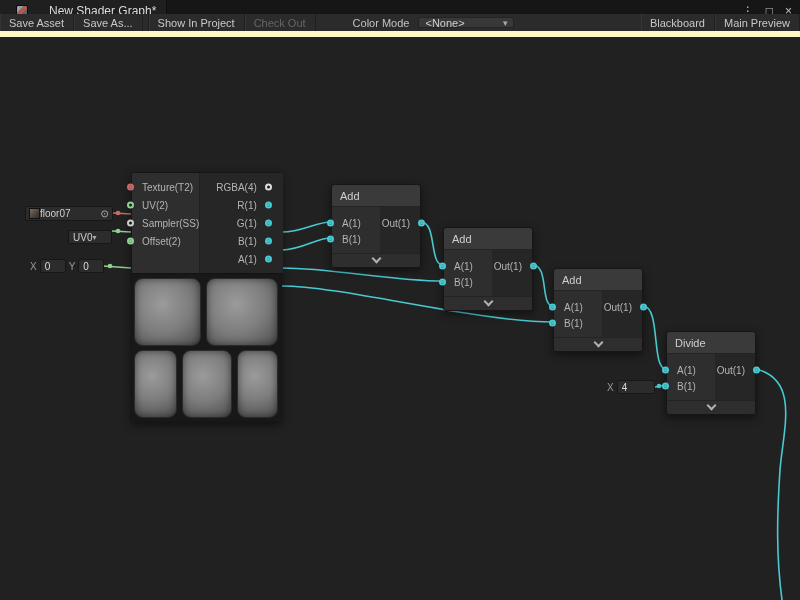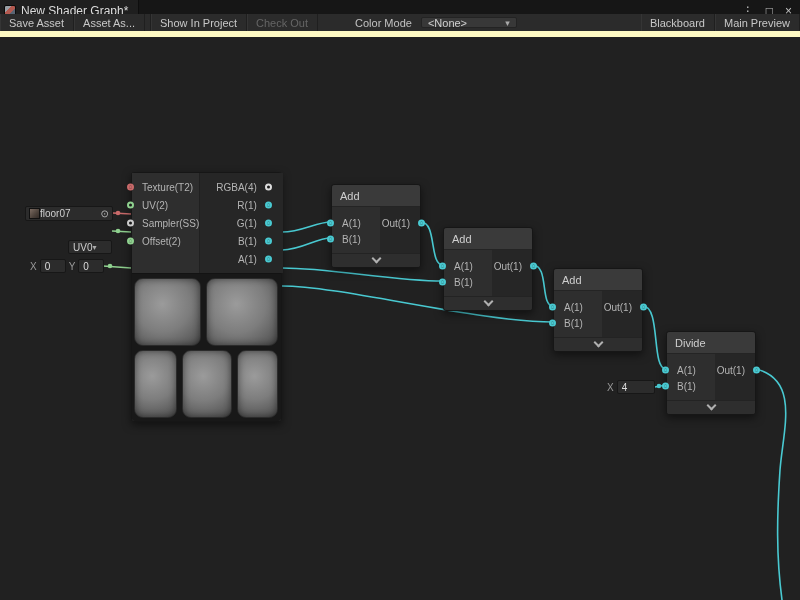--- a/index.html
+++ b/index.html
@@ -9,22 +9,22 @@
     font-family: "Liberation Sans", sans-serif;
     color: #c8c8c8;
     user-select: none;
   }
   
   .titlebar {
     position: absolute; top: 0; left: 0; width: 800px; height: 21px;
     background: #161616; display: flex; align-items: center; z-index: 6;
   }
   .titletab {
-    height: 21px; display: flex; align-items: center; gap: 5px;
-    background: #1f1f1f; padding: 0 10px 0 4px; border-right: 1px solid #0e0e0e;
+    height: 21px; display: flex; align-items: center; gap: 21px;
+    background: #1f1f1f; padding: 0 10px 0 16px; border-right: 1px solid #0e0e0e;
   }
   .app-icon {
     width: 12px; height: 12px; border-radius: 2px;
     background: linear-gradient(135deg, #9aa0a6 0 35%, #b35a50 35% 65%, #5a6573 65%);
     border: 1px solid #0a0a0a;
   }
   .titletext { font-size: 12px; color: #dcdcdc; }
   .win-controls { margin-left: auto; display: flex; align-items: center; gap: 12px; padding-right: 8px; color: #c0c0c0; font-size: 12px; }
   .win-controls span { cursor: default; }
   
@@ -107,21 +107,21 @@
   .add1   { left: 331px; top: 184px; }
   .add2   { left: 443px; top: 227px; }
   .add3   { left: 553px; top: 268px; }
   .divide { left: 666px; top: 331px; }
   
   .widget { position: absolute; z-index: 2; display: flex; align-items: center; font-size: 10px; color: #cfcfcf; }
   .boxy { background: #2c2c2c; border: 1px solid #171717; border-radius: 2px; }
   .tex-field { left: 25px; top: 206px; width: 88px; height: 15px; padding: 0 3px; gap: 0; }
   .tex-thumb { width: 11px; height: 11px; border: 1px solid #101010; background: linear-gradient(135deg, #7c6c62, #4b413a 60%, #322b27); }
   .obj-picker { margin-left: auto; color: #b5b5b5; font-size: 10px; line-height: 10px; }
-  .uv-dd { left: 68px; top: 240px; width: 44px; height: 14px; padding: 0 4px; }
+  .uv-dd { left: 68px; top: 230px; width: 44px; height: 14px; padding: 0 4px; }
   .uv-dd .arrow { font-size: 8px; color: #aaa; }
   .offset-widget { left: 30px; top: 259px; gap: 3px; }
   .axis-label { color: #999; }
   .val-box { width: 26px; height: 14px; display: flex; align-items: center; padding-left: 4px; color: #ddd; }
   .divb-widget { left: 607px; top: 380px; gap: 3px; }
   .divb-widget .val-box { width: 38px; }
 </style>
 </head>
 <body>
 
@@ -132,21 +132,21 @@
   </div>
   <div class="win-controls">
     <span>⋮</span>
     <span>□</span>
     <span>×</span>
   </div>
 </div>
 
 <div class="toolbar">
   <div class="tbtn">Save Asset</div>
-  <div class="tbtn">Asset As...</div>
+  <div class="tbtn">Save As...</div>
   <div class="tgap"></div>
   <div class="tbtn">Show In Project</div>
   <div class="tbtn disabled">Check Out</div>
   <div class="tlabel">Color Mode</div>
   <div class="tdropdown">
     <span>&lt;None&gt;</span>
     <span class="arrow">▾</span>
   </div>
   <div class="tspacer"></div>
   <div class="tbtn">Blackboard</div>

